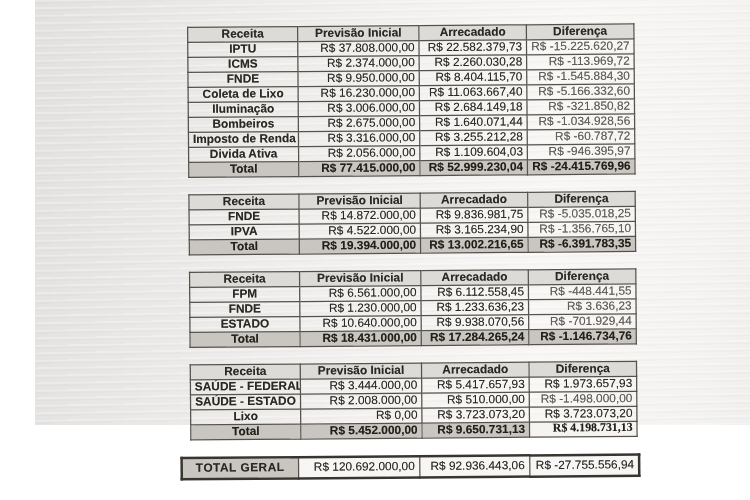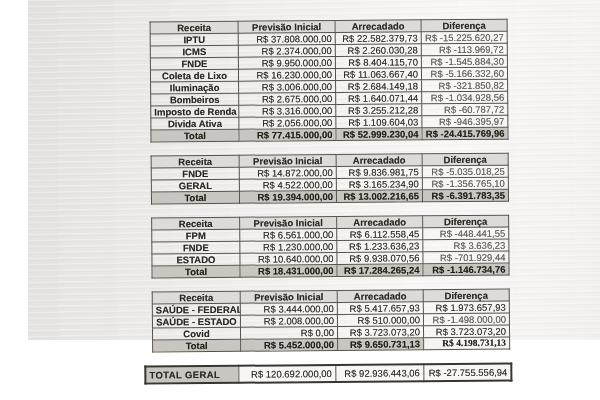--- a/index.html
+++ b/index.html
@@ -39,21 +39,21 @@
   .rtable tr.total td { background:#c9c6c1; font-weight:bold; color:#232019; }
   .rtable tr.total td.hl { background:#f5f4f2;font-family:Liberation Serif, serif; }
   table.grand {
     width:366px; margin:1px 0 0 -8px; border:2px solid #38352f;
   }
   .grand col.g0 { width:93px; }
   .grand col.g1 { width:97px; }
   .grand col.g2 { width:88px; }
   .grand col.g3 { width:88px; }
   .grand td { height:15px; line-height:15px; font-weight:bold; }
-  .grand td.glabel { background:#c9c6c1; letter-spacing:0.4px; }
+  .grand td.glabel { background:#c9c6c1; text-align:center; letter-spacing:0.4px; }
   .grand td.num { background:#f7f6f4; }
 </style>
 </head>
 <body>
 
 <div class="photo">
   <div class="sheet">
 
     <table class="rtable">
       <colgroup>
@@ -144,21 +144,21 @@
         </tr>
       </thead>
       <tbody>
         <tr>
           <td class="name">FNDE</td>
           <td class="num">R$ 14.872.000,00</td>
           <td class="num">R$ 9.836.981,75</td>
           <td class="num dim">R$ -5.035.018,25</td>
         </tr>
         <tr>
-          <td class="name">GERAL</td>
+          <td class="name">IPVA</td>
           <td class="num">R$ 4.522.000,00</td>
           <td class="num">R$ 3.165.234,90</td>
           <td class="num dim">R$ -1.356.765,10</td>
         </tr>
         <tr class="total">
           <td class="name">Total</td>
           <td class="num">R$ 19.394.000,00</td>
           <td class="num">R$ 13.002.216,65</td>
           <td class="num">R$ -6.391.783,35</td>
         </tr>
@@ -230,21 +230,21 @@
           <td class="num">R$ 5.417.657,93</td>
           <td class="num">R$ 1.973.657,93</td>
         </tr>
         <tr>
           <td class="name">SAÚDE - ESTADO</td>
           <td class="num">R$ 2.008.000,00</td>
           <td class="num">R$ 510.000,00</td>
           <td class="num dim">R$ -1.498.000,00</td>
         </tr>
         <tr>
-          <td class="name">Covid</td>
+          <td class="name">Lixo</td>
           <td class="num">R$ 0,00</td>
           <td class="num">R$ 3.723.073,20</td>
           <td class="num">R$ 3.723.073,20</td>
         </tr>
         <tr class="total">
           <td class="name">Total</td>
           <td class="num">R$ 5.452.000,00</td>
           <td class="num">R$ 9.650.731,13</td>
           <td class="num hl">R$ 4.198.731,13</td>
         </tr>

